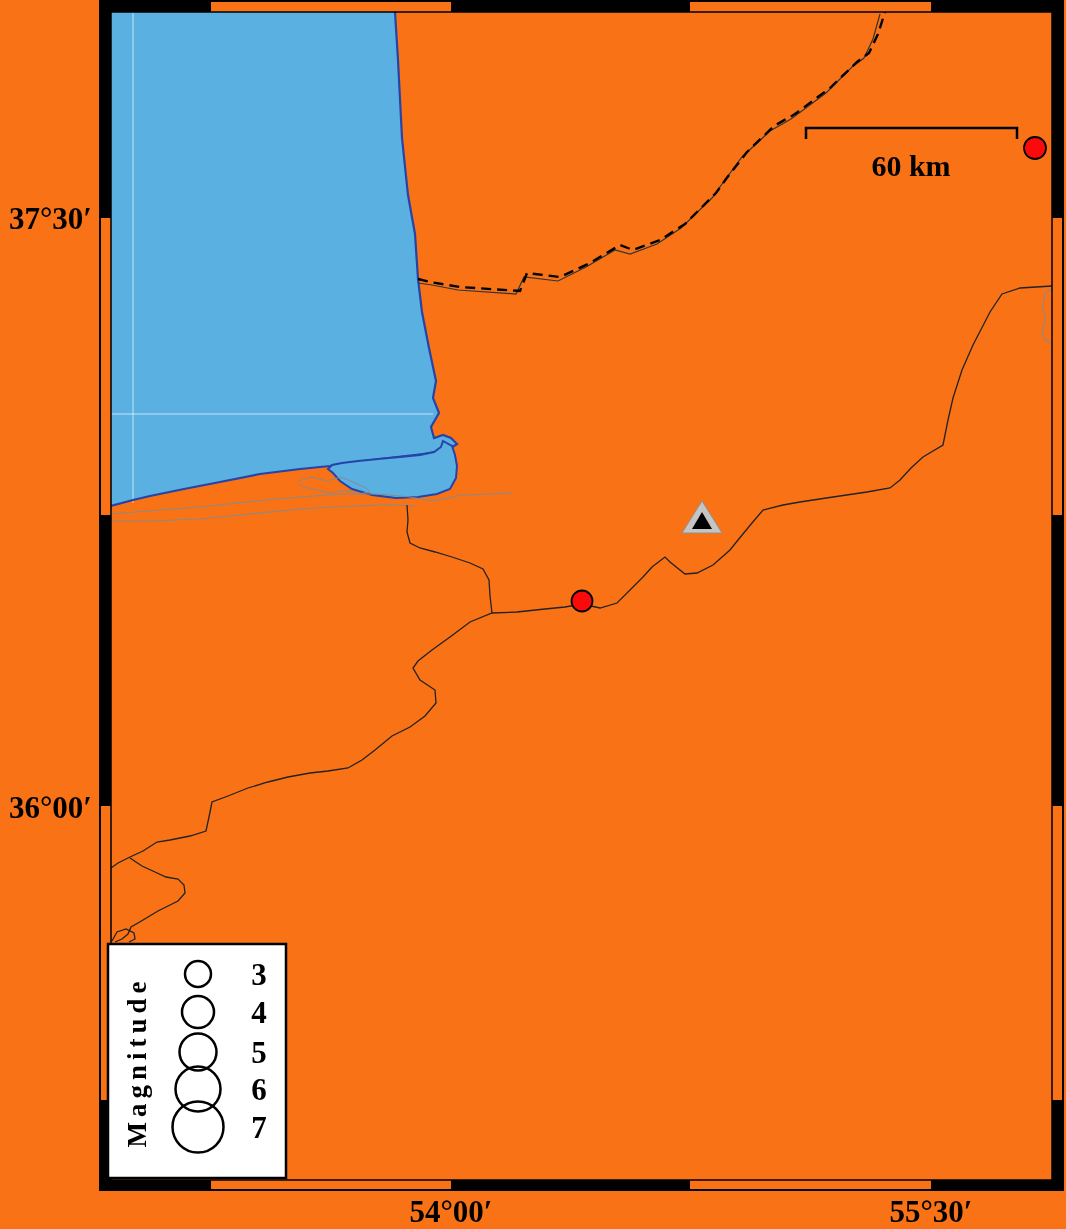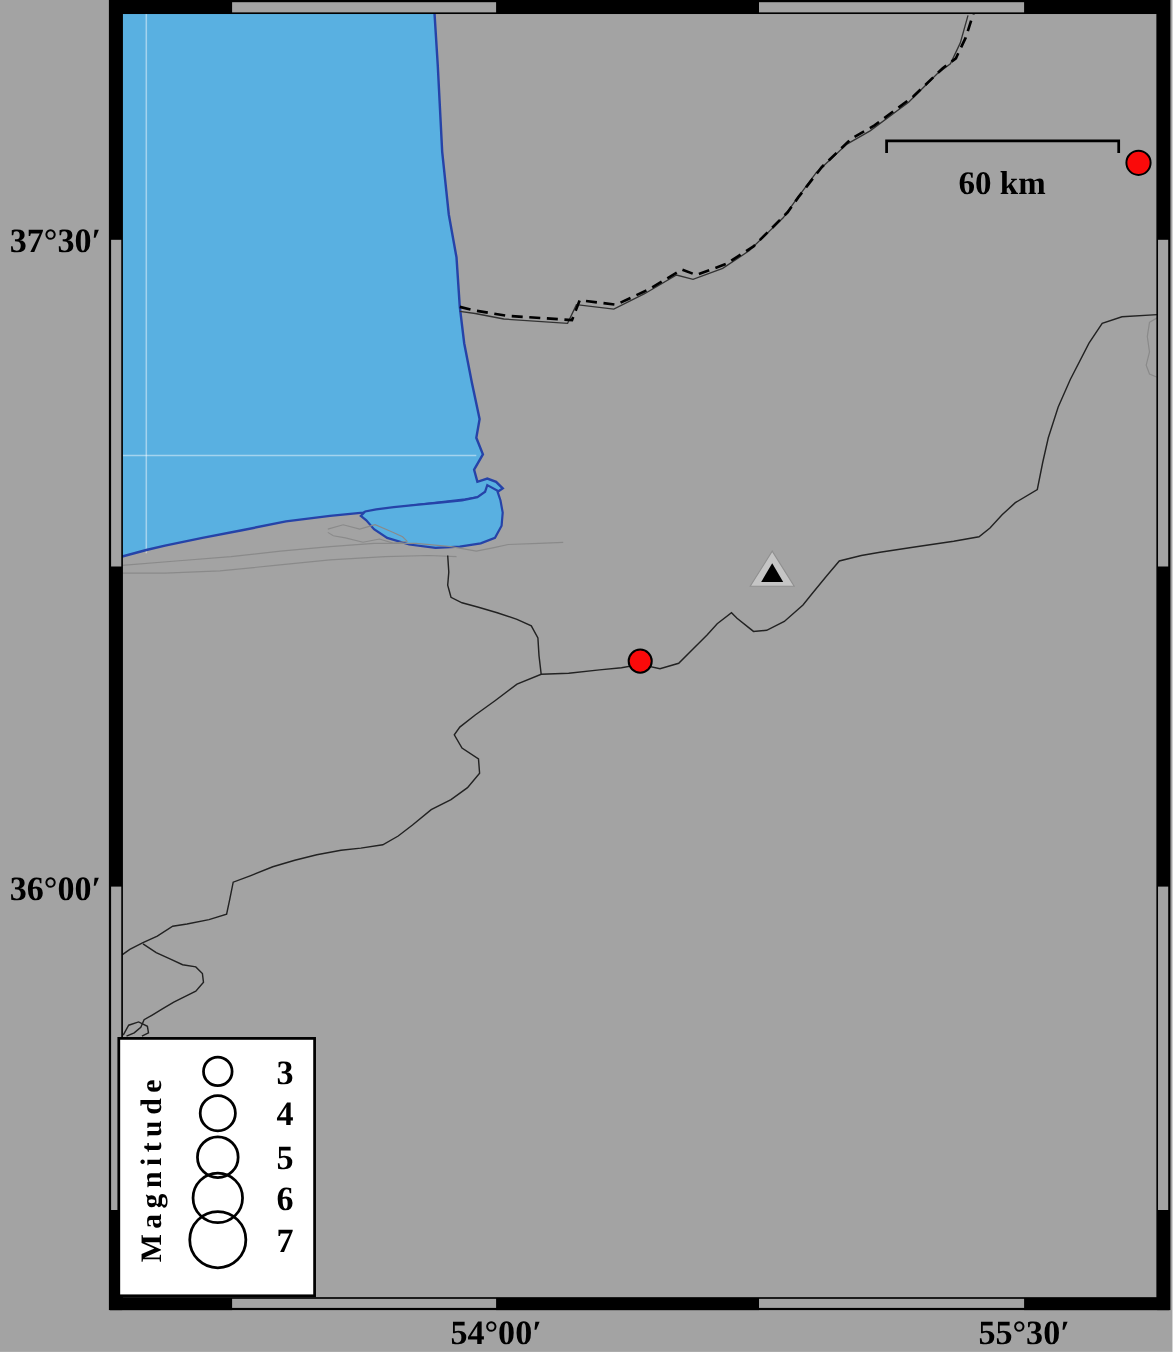--- a/index.html
+++ b/index.html
@@ -1,16 +1,16 @@
 <!DOCTYPE html>
 <html><head>
 <meta charset="utf-8">
 <style>
   html,body{margin:0;padding:0;background:#ffffff;}
-  #stage{position:relative;width:1066px;height:1229px;background:#a3a3a3;overflow:hidden;
+  #stage{position:relative;width:1066px;height:1229px;background:#f97316;overflow:hidden;
          font-family:"Liberation Serif", serif;}
   svg{display:block}
   text{font-family:"Liberation Serif", serif;}
   .axis-label{font-size:31px;font-weight:bold;fill:#000;}
   .scale-label{font-size:30px;font-weight:bold;fill:#000;}
   .legend-title{font-size:27px;font-weight:bold;fill:#000;letter-spacing:5px;}
   .legend-num{font-size:31px;font-weight:bold;fill:#000;}
 </style>
 </head>
 <body>

